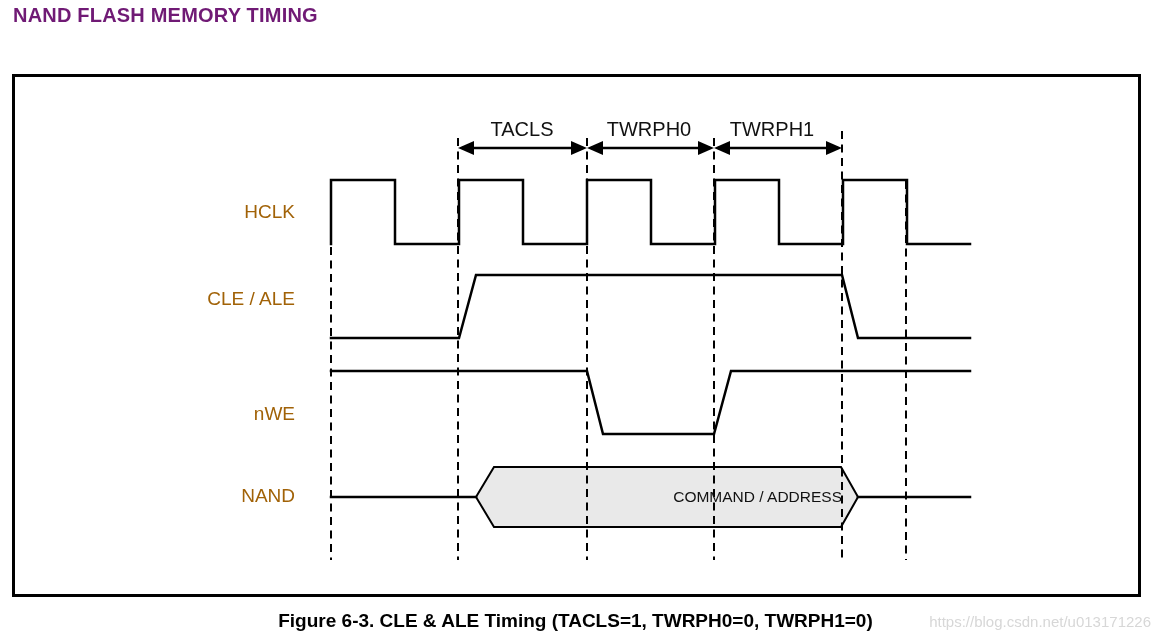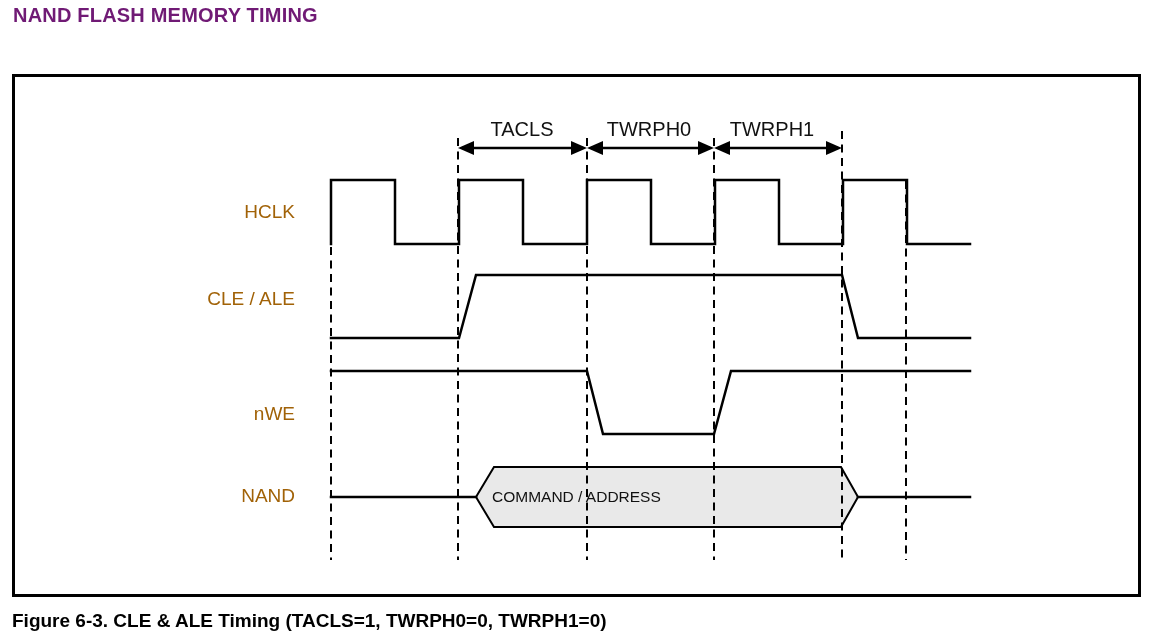--- a/index.html
+++ b/index.html
@@ -7,23 +7,23 @@
        font-family:"Liberation Sans", sans-serif;position:relative;}
   .page{position:absolute;inset:0;}
   .title{position:absolute;left:13px;top:4px;margin:0;font-size:20px;font-weight:bold;
          color:#701a75;letter-spacing:0.2px;}
   .frame{position:absolute;left:12px;top:74px;width:1129px;height:523px;
          border:3px solid #000;box-sizing:border-box;background:#fff;}
   .diagram-svg{position:absolute;left:0;top:0;width:1152px;height:644px;}
   .sig-label{position:absolute;right:857px;font-size:19px;color:#a16207;white-space:nowrap;}
   .t-label{position:absolute;top:118px;transform:translateX(-50%);font-size:20px;
            color:#111;white-space:nowrap;}
-  .bubble-label{position:absolute;left:492px;top:488px;width:350px;text-align:left;
+  .bubble-label{position:absolute;left:492px;top:488px;width:350px;text-align:right;
                 font-size:15.5px;color:#111;white-space:nowrap;}
-  .caption{position:absolute;left:12px;top:610px;width:1127px;
+  .caption{position:absolute;left:12px;top:610px;width:1127px;text-align:center;
            font-size:19px;font-weight:bold;color:#000;z-index:2;}
   .watermark{position:absolute;right:1px;top:613px;font-size:15px;color:#d7d7d7;
              z-index:1;white-space:nowrap;}
 </style>
 </head>
 <body>
 
 <div class="page">
 
   <h1 class="title">NAND FLASH MEMORY TIMING</h1>
@@ -58,16 +58,17 @@
   <div class="sig-label" style="top:288px">CLE / ALE</div>
   <div class="sig-label" style="top:403px">nWE</div>
   <div class="sig-label" style="top:485px">NAND</div>
 
   <div class="t-label" style="left:522px">TACLS</div>
   <div class="t-label" style="left:649px">TWRPH0</div>
   <div class="t-label" style="left:772px">TWRPH1</div>
 
   <div class="bubble-label">COMMAND / ADDRESS</div>
 
+  <div class="watermark">https://blog.csdn.net/u013171226</div>
 
   <div class="caption">Figure 6-3. CLE &amp; ALE Timing (TACLS=1, TWRPH0=0, TWRPH1=0)</div>
 
 </div>
 
 </body></html>

